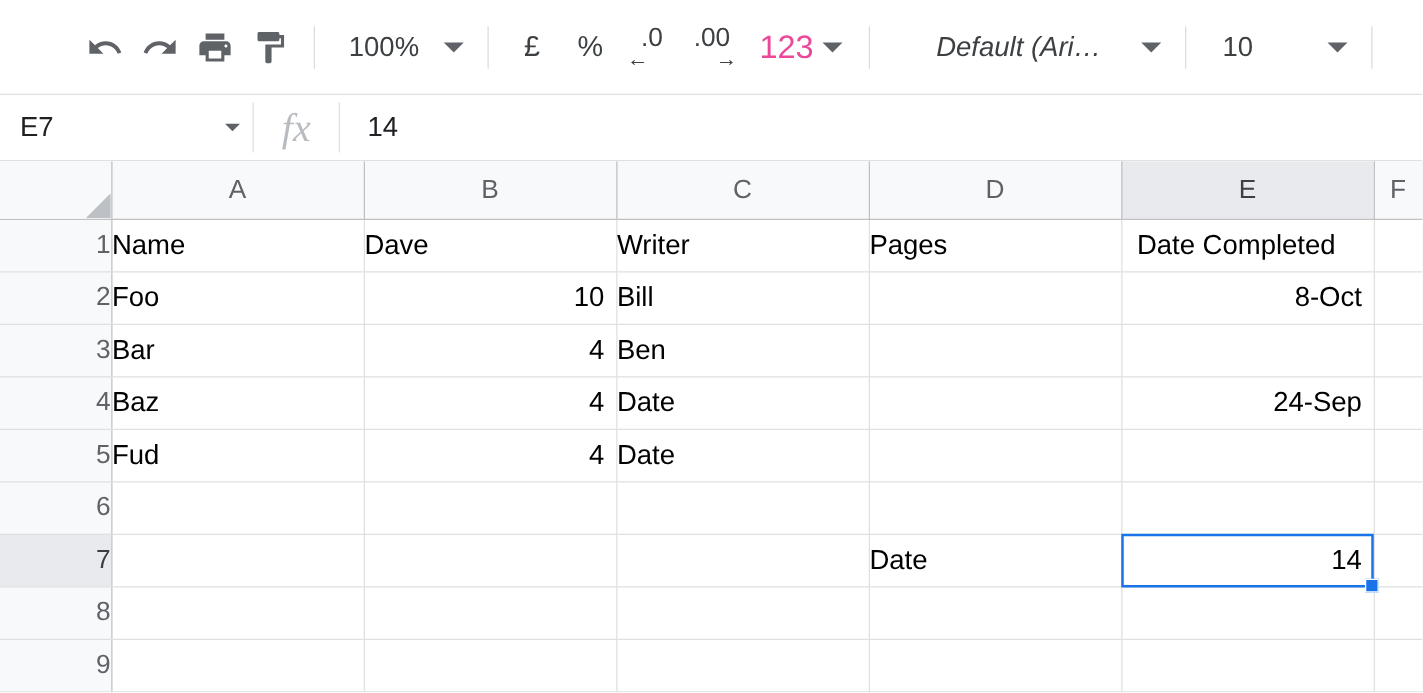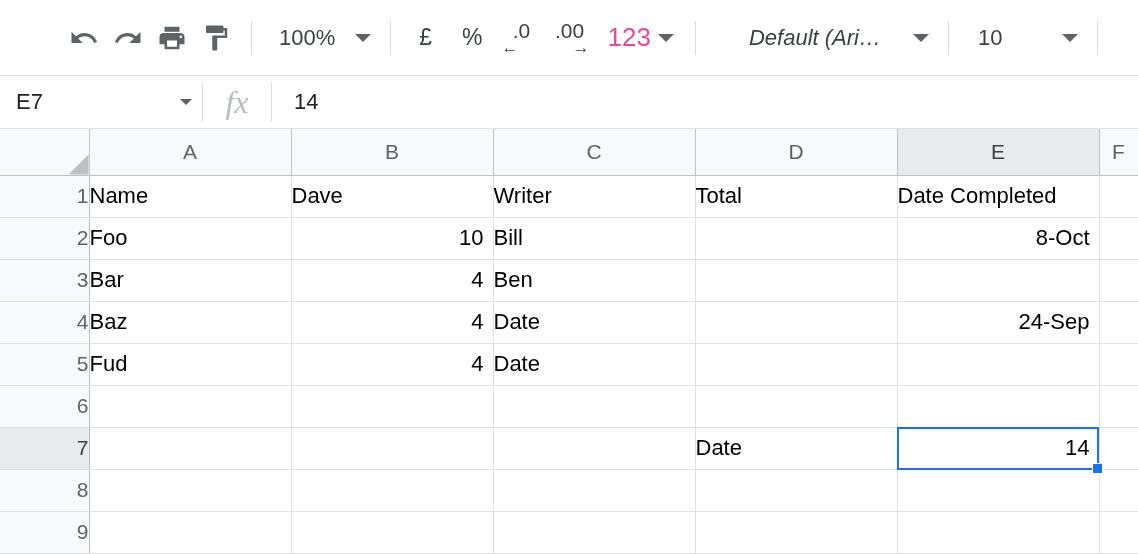--- a/index.html
+++ b/index.html
@@ -201,21 +201,21 @@
     font-size: 22px;
     color: #000000;
     vertical-align: middle;
     padding: 0 6px 0 9px;
     white-space: nowrap;
     overflow: visible;
     position: relative;
     cursor: cell;
   }
   td.cell.num { text-align: right; padding-right: 9px; }
-  td.cell.overflow { overflow: visible; }
+  td.cell.overflow { overflow: visible; padding-left: 12px; }
 
   
   .selbox {
     position: absolute;
     border: 2px solid #1a73e8;
     pointer-events: none;
     z-index: 5;
   }
   .selbox .handle {
     position: absolute;
@@ -345,21 +345,21 @@
         <th class="colhdr sel">E</th>
         <th class="colhdr">F</th>
       </tr>
     </thead>
     <tbody>
       <tr>
         <td class="rowhdr">1</td>
         <td class="cell">Name</td>
         <td class="cell">Dave</td>
         <td class="cell">Writer</td>
-        <td class="cell">Total</td>
+        <td class="cell">Pages</td>
         <td class="cell overflow">Date Completed</td>
         <td class="cell"></td>
       </tr>
       <tr>
         <td class="rowhdr">2</td>
         <td class="cell">Foo</td>
         <td class="cell num">10</td>
         <td class="cell">Bill</td>
         <td class="cell"></td>
         <td class="cell num">8-Oct</td>

